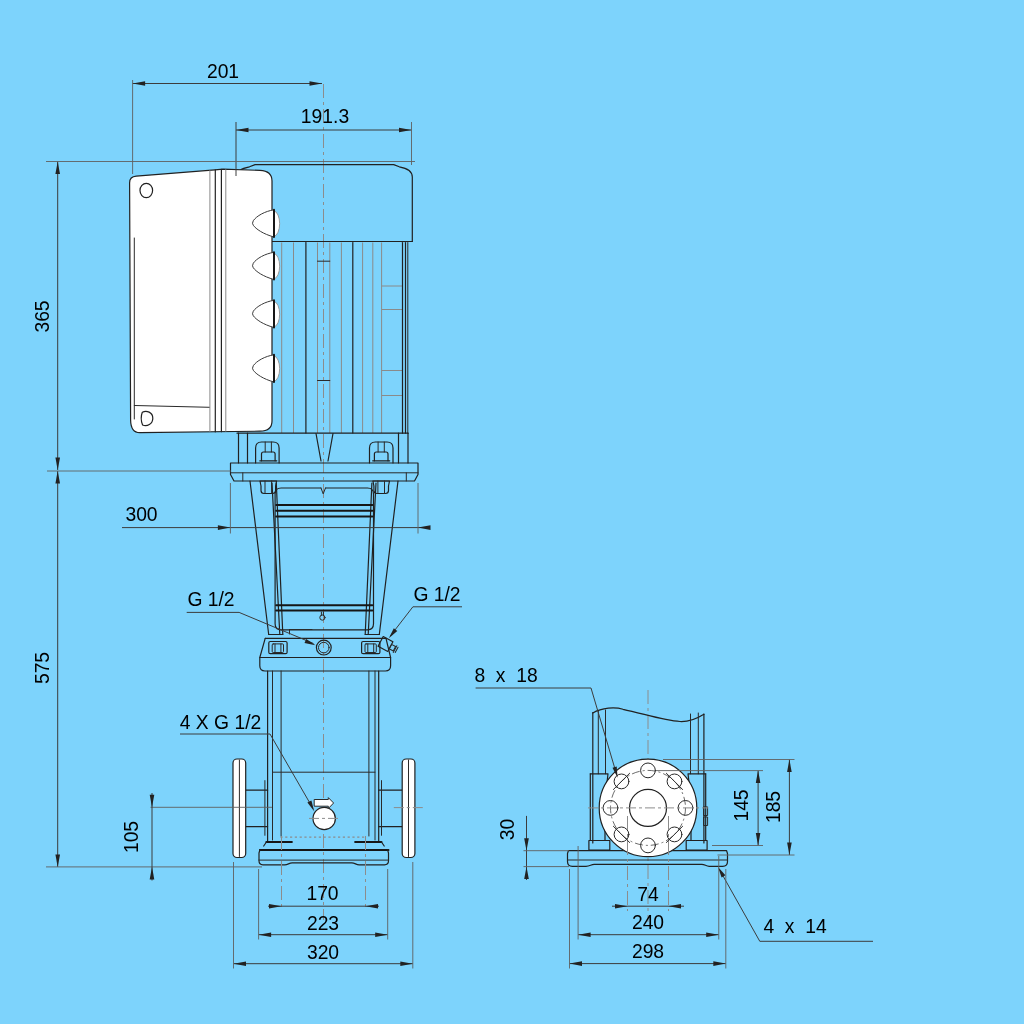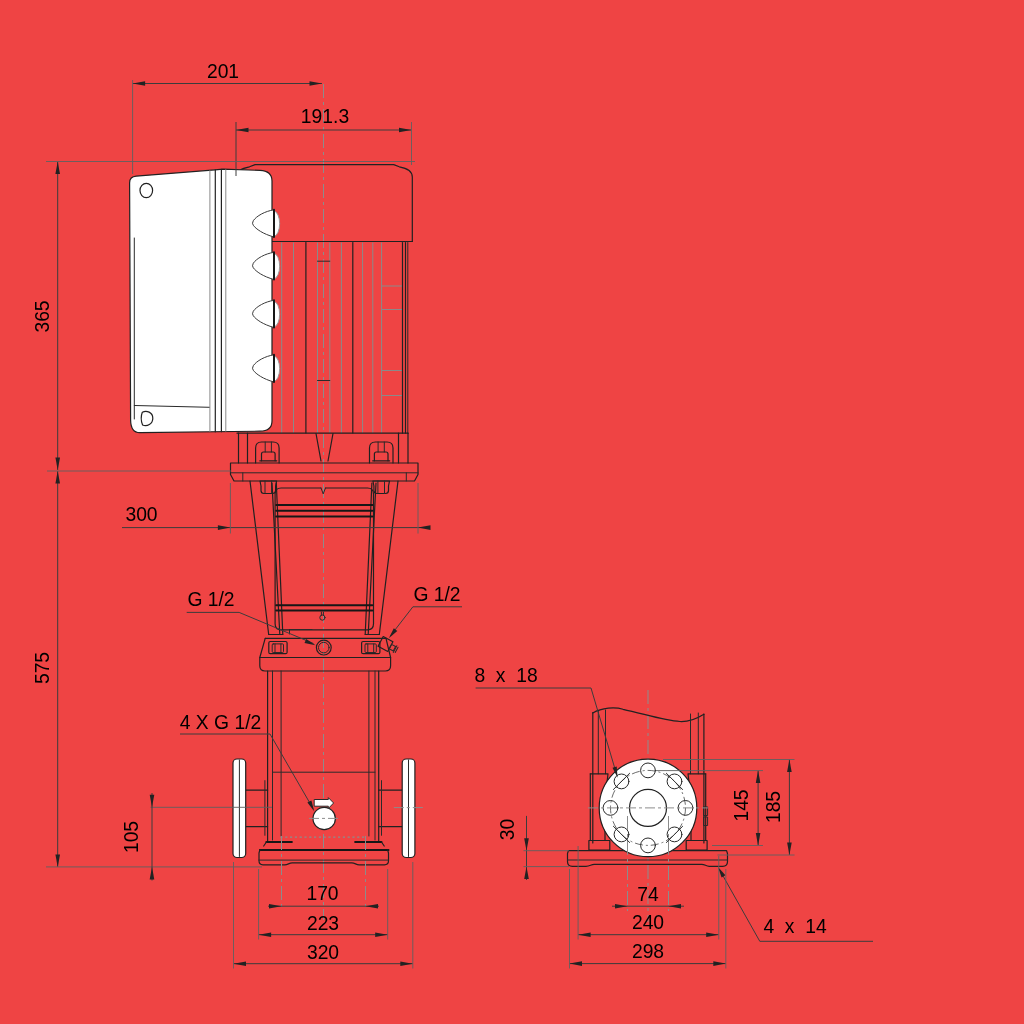--- a/index.html
+++ b/index.html
@@ -1,16 +1,16 @@
 <!DOCTYPE html>
 <html><head>
 <meta charset="utf-8">
 <style>
 html,body{margin:0;padding:0;background:#fff;}
-#page{width:1024px;height:1024px;position:relative;background:#ef4444;}
+#page{width:1024px;height:1024px;position:relative;background:#7dd3fc;}
 svg{position:absolute;top:0;left:0;}
 text{font-family:"Liberation Sans",sans-serif;font-size:19.3px;fill:#000;}
 .o{fill:none;stroke:#212121;stroke-width:1.2;stroke-linejoin:round;stroke-linecap:round;}
 .o2{fill:none;stroke:#2a2a2a;stroke-width:1;stroke-linejoin:round;stroke-linecap:round;}
 .f{fill:none;stroke:#8a8a8a;stroke-width:1;}
 .ov{fill:none;stroke:#161616;stroke-width:2;stroke-linecap:round;}
 .ow{fill:#fff;stroke:#212121;stroke-width:1.2;stroke-linejoin:round;}
 .ow2{fill:#fff;stroke:#2a2a2a;stroke-width:1;stroke-linejoin:round;}
 .gw{fill:#fff;stroke:#3a3a3a;stroke-width:1;stroke-linejoin:round;}
 .gw2{fill:#fff;stroke:#9a9a9a;stroke-width:1;stroke-linejoin:round;}

